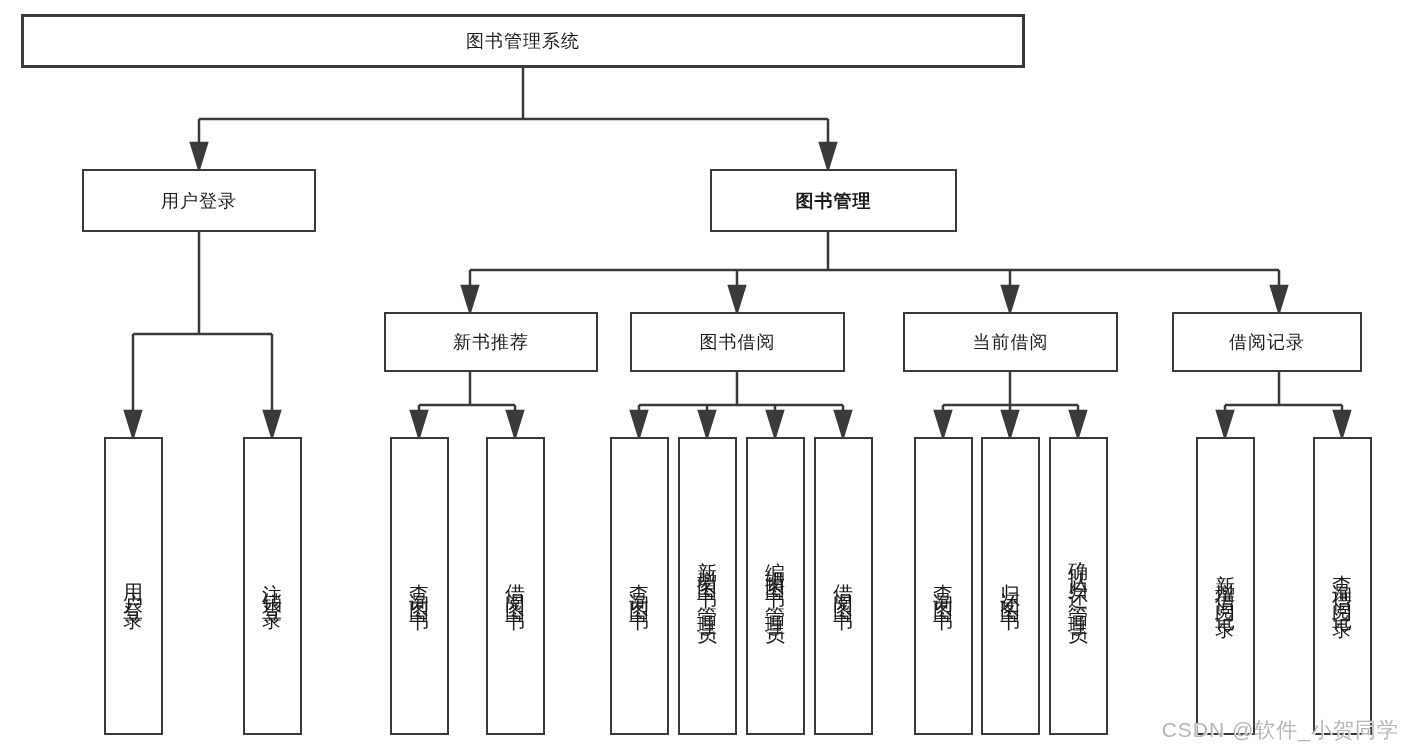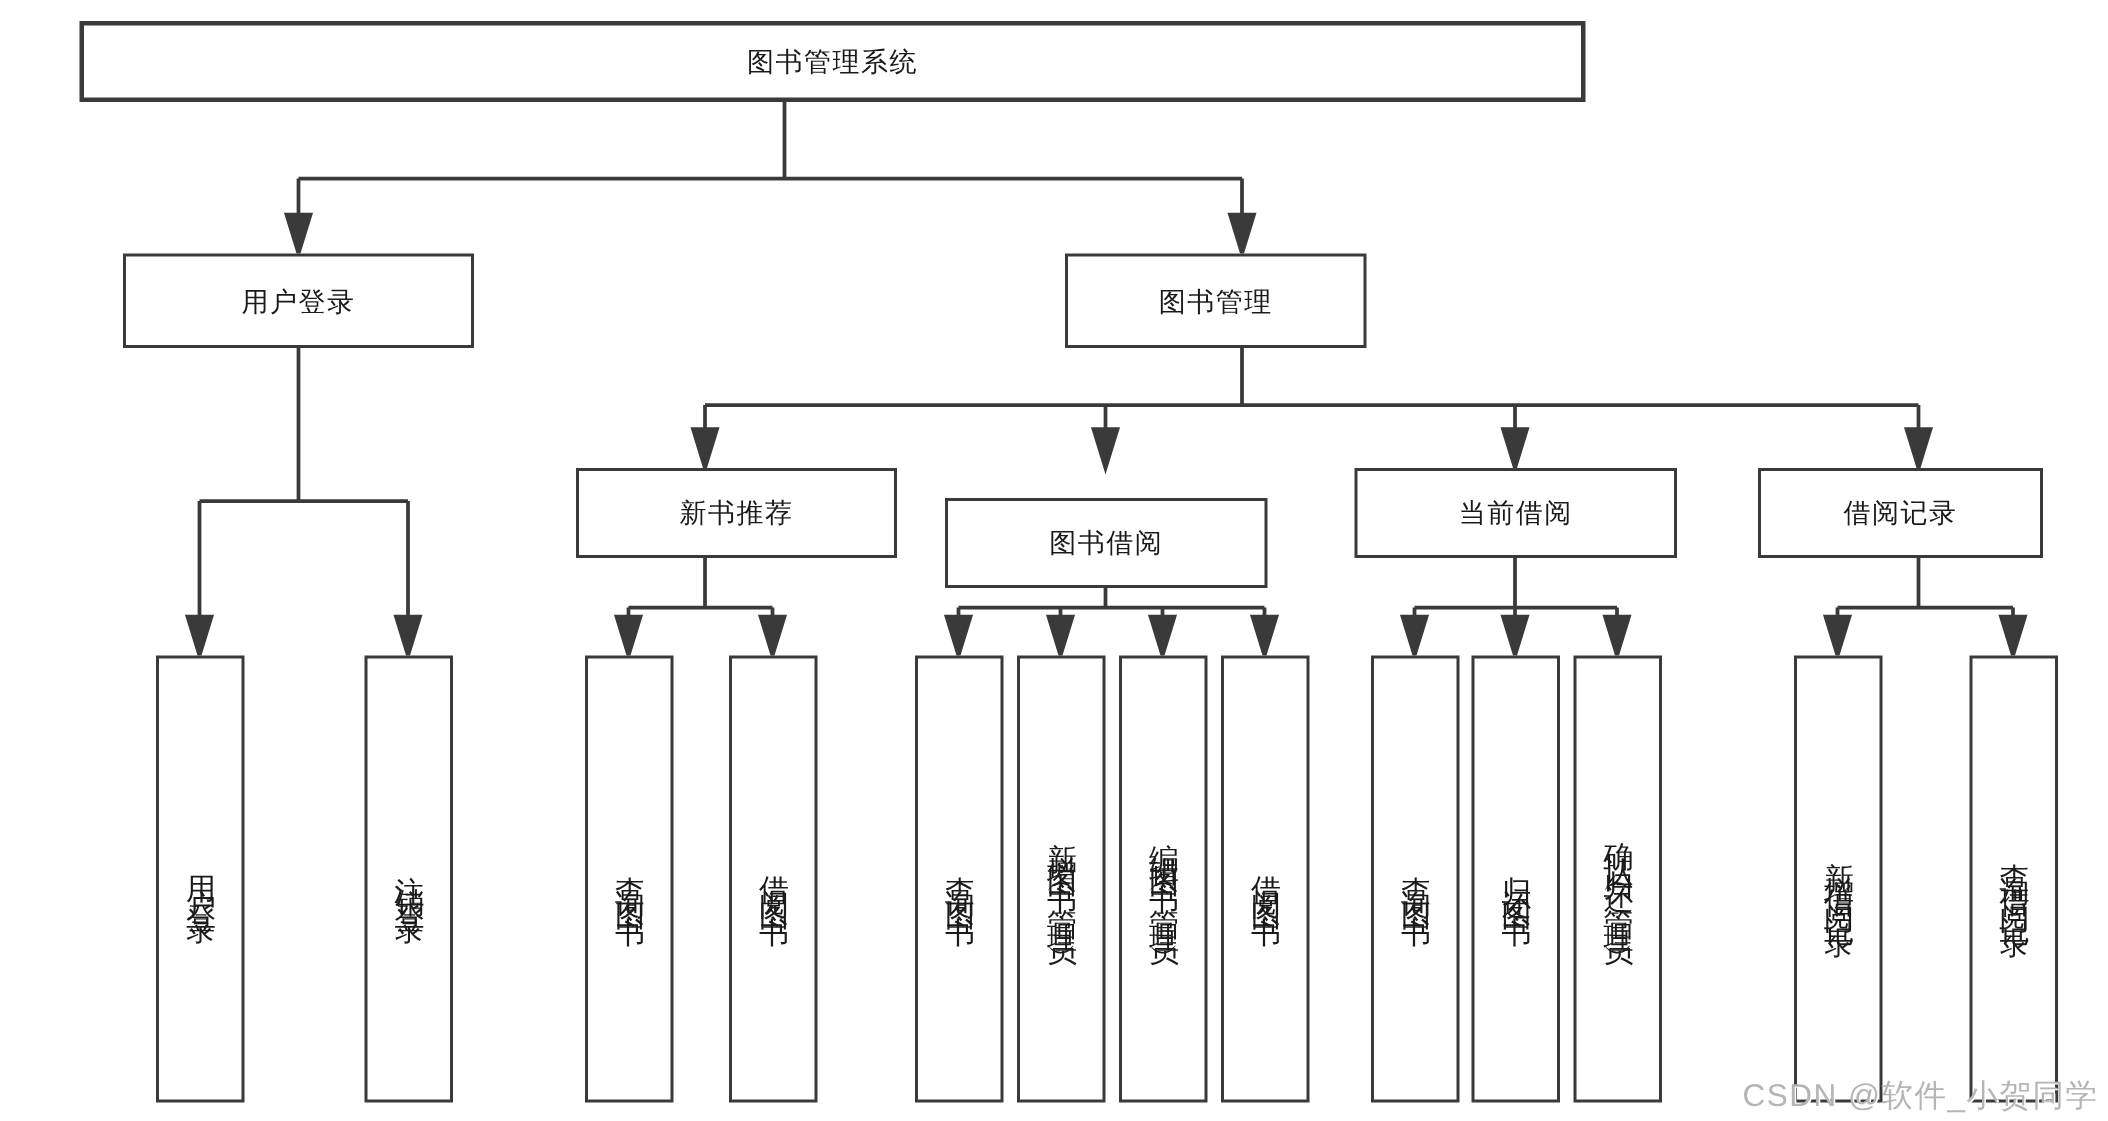--- a/index.html
+++ b/index.html
@@ -7,21 +7,21 @@
     position:relative; width:1405px; height:747px; background:#ffffff;
     font-family:"Liberation Sans", sans-serif; color:#1a1a1a; overflow:hidden;
   }
   .edges { position:absolute; left:0; top:0; z-index:0; }
   .box {
     position:absolute; background:#ffffff; border:2.5px solid #3a3a3a;
     box-sizing:border-box; display:flex; align-items:center; justify-content:center;
     z-index:1;
   }
   .hbox { font-size:18px; letter-spacing:1px; }
-  .root-box { border-width:3px;margin-left:32px; }
+  .root-box { border-width:3px; }
   .leaf { width:59px; top:437px; height:298px; }
   .vtext {
     writing-mode:vertical-rl; text-orientation:mixed;
     font-size:20px; letter-spacing:9px; line-height:1;
     white-space:nowrap;
   }
   .watermark {
     position:absolute; right:6px; bottom:3px; z-index:2;
     font-size:21px; color:#b5b5b5; letter-spacing:1px;
     text-shadow:1px 1px 0 #ffffff;
@@ -79,24 +79,24 @@
     <g>
       <path fill="none" d="M1279 372 V405 M1225 405 H1342 M1225 405 V414 M1342 405 V414"></path>
       <polygon points="1217,411 1233,411 1225,437"></polygon>
       <polygon points="1334,411 1350,411 1342,437"></polygon>
     </g>
   </svg>
 
   <div class="box hbox root-box" style="left:21px; top:14px; width:1004px; height:54px;">图书管理系统</div>
 
   <div class="box hbox" style="left:82px; top:169px; width:234px; height:63px;">用户登录</div>
-  <div class="box hbox" style="left:710px; top:169px; width:201px; height:63px;">图书管理</div>
+  <div class="box hbox" style="left:710px; top:169px; width:247px; height:63px;font-weight:bold;">图书管理</div>
 
   <div class="box hbox" style="left:384px; top:312px; width:214px; height:60px;">新书推荐</div>
-  <div class="box hbox" style="left:630px; top:312px; width:215px; height:60px;margin-top:20px;">图书借阅</div>
+  <div class="box hbox" style="left:630px; top:312px; width:215px; height:60px;">图书借阅</div>
   <div class="box hbox" style="left:903px; top:312px; width:215px; height:60px;">当前借阅</div>
   <div class="box hbox" style="left:1172px; top:312px; width:190px; height:60px;">借阅记录</div>
 
   <div class="box leaf" style="left:104px;">
     <span class="vtext">用户登录</span>
   </div>
   <div class="box leaf" style="left:243px;">
     <span class="vtext">注销登录</span>
   </div>
 

